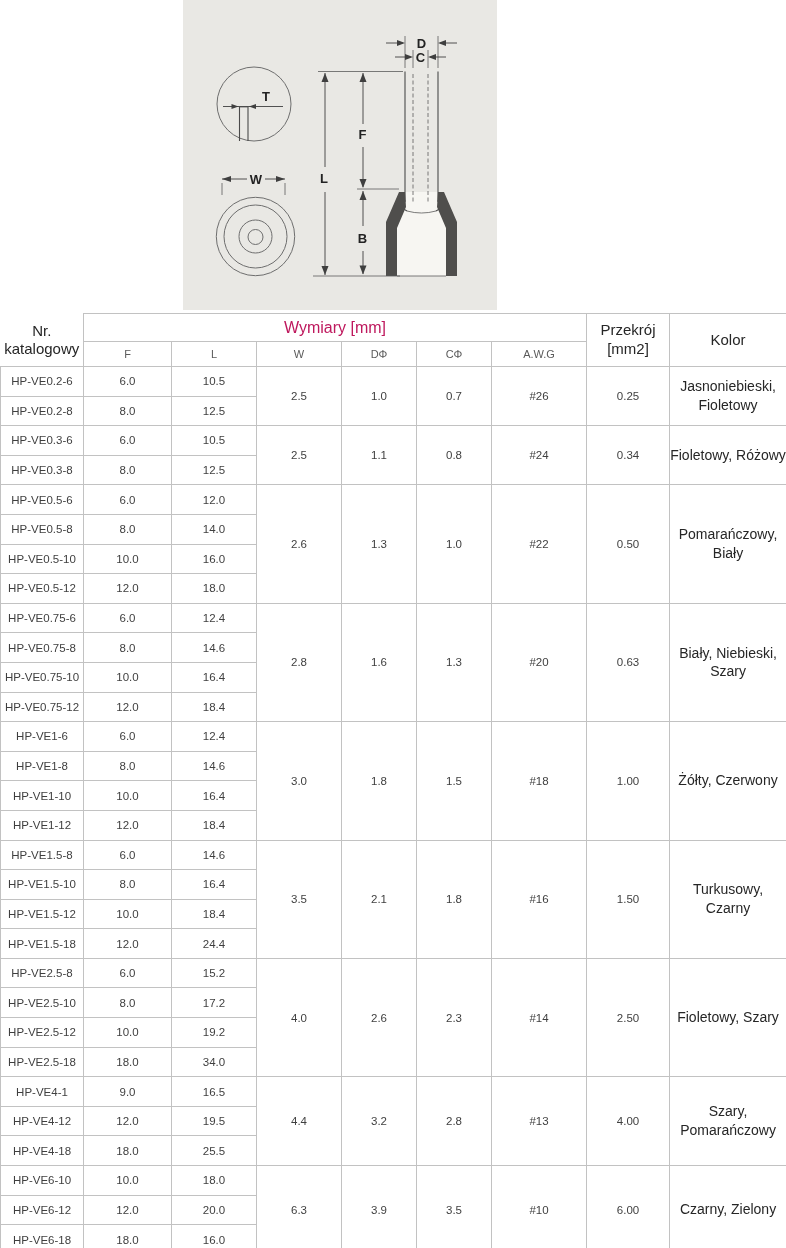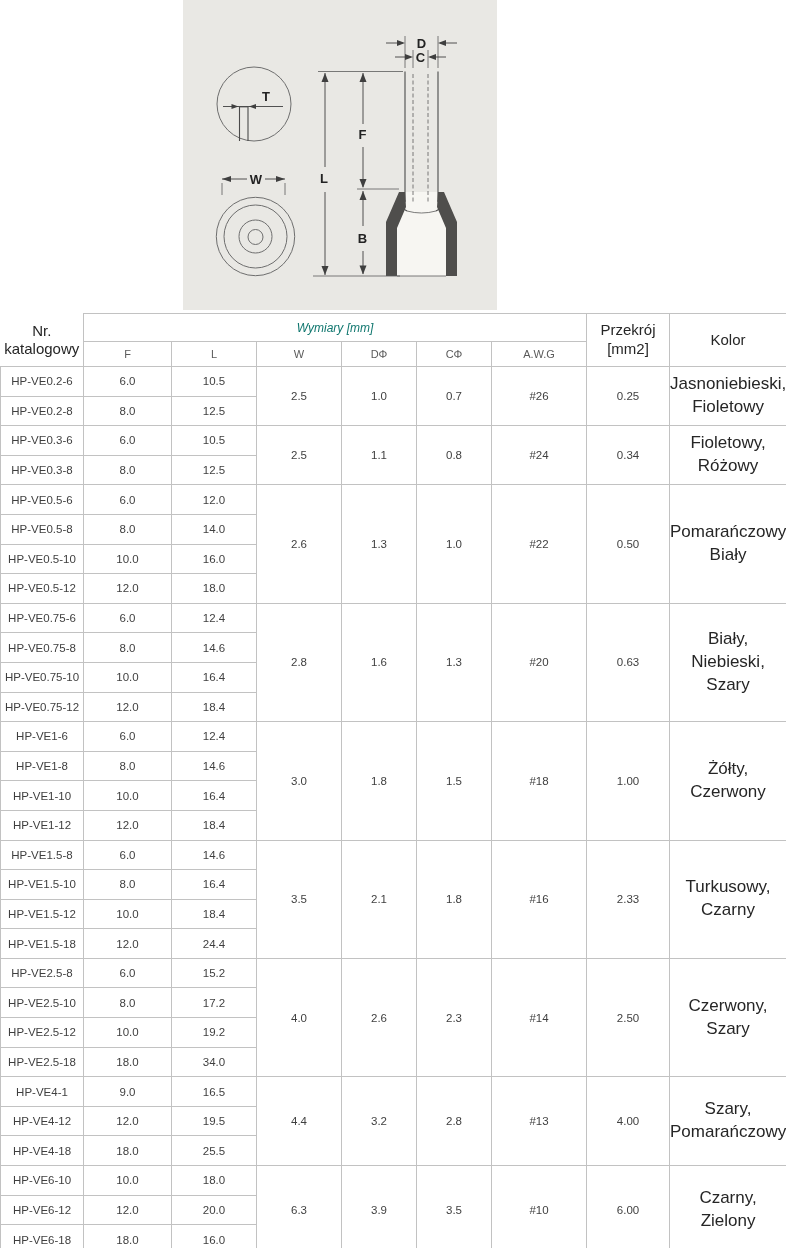--- a/index.html
+++ b/index.html
@@ -41,26 +41,26 @@
     vertical-align: middle;
     padding: 0;
     font-weight: normal;
     overflow: hidden;
   }
   .hr1 { height: 28px; }
   .hr2 { height: 25px; }
   .spec-table tbody tr { height: 29.6px; }
 
   .th-cat   { font-size: 15px; color: #262626; line-height: 1.2; border-top: none !important; border-left: none !important; }
-  .th-big   { font-size: 12px; color: #0f766e; font-style: italic; }
+  .th-big   { font-size: 16px; color: #be185d; }
   .th-mid   { font-size: 15px; color: #262626; line-height: 1.25; }
   .th-sub   { font-size: 11px; color: #5a5a5a; }
 
   .cell       { font-size: 11.5px; color: #3f3f3f; }
-  .color-cell { font-size: 17px; color: #262626; line-height: 1.35; padding: 0 2px; }
+  .color-cell { font-size: 14px; color: #262626; line-height: 1.35; padding: 0 2px; }
 </style>
 </head>
 <body>
 
 <div class="diagram-box">
   <svg width="314" height="310" viewBox="183 0 314 310" xmlns="http://www.w3.org/2000/svg">
 
     <path class="inner-w" d="M405 192 L397 228 L397 276 L446 276 L446 228 L438 192 Z"></path>
 
     <line class="tube" x1="405" y1="71.5" x2="405" y2="202"></line>
@@ -277,21 +277,21 @@
         <td class="cell">18.4</td>
       </tr>
       <tr>
         <td class="cell">HP-VE1.5-8</td>
         <td class="cell">6.0</td>
         <td class="cell">14.6</td>
         <td rowspan="4" class="cell">3.5</td>
         <td rowspan="4" class="cell">2.1</td>
         <td rowspan="4" class="cell">1.8</td>
         <td rowspan="4" class="cell">#16</td>
-        <td rowspan="4" class="cell">2.33</td>
+        <td rowspan="4" class="cell">1.50</td>
         <td rowspan="4" class="color-cell">Turkusowy, Czarny</td>
       </tr>
       <tr>
         <td class="cell">HP-VE1.5-10</td>
         <td class="cell">8.0</td>
         <td class="cell">16.4</td>
       </tr>
       <tr>
         <td class="cell">HP-VE1.5-12</td>
         <td class="cell">10.0</td>
@@ -304,21 +304,21 @@
       </tr>
       <tr>
         <td class="cell">HP-VE2.5-8</td>
         <td class="cell">6.0</td>
         <td class="cell">15.2</td>
         <td rowspan="4" class="cell">4.0</td>
         <td rowspan="4" class="cell">2.6</td>
         <td rowspan="4" class="cell">2.3</td>
         <td rowspan="4" class="cell">#14</td>
         <td rowspan="4" class="cell">2.50</td>
-        <td rowspan="4" class="color-cell">Czerwony, Szary</td>
+        <td rowspan="4" class="color-cell">Fioletowy, Szary</td>
       </tr>
       <tr>
         <td class="cell">HP-VE2.5-10</td>
         <td class="cell">8.0</td>
         <td class="cell">17.2</td>
       </tr>
       <tr>
         <td class="cell">HP-VE2.5-12</td>
         <td class="cell">10.0</td>
         <td class="cell">19.2</td>

